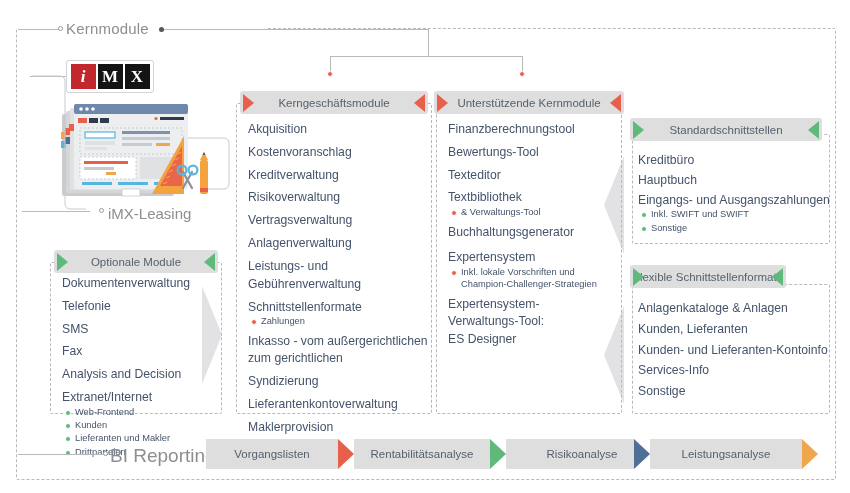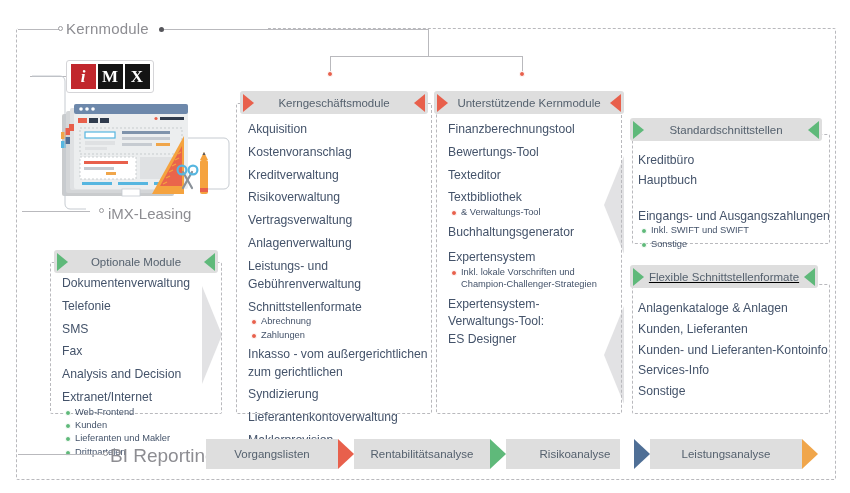--- a/index.html
+++ b/index.html
@@ -271,21 +271,20 @@
     <div class="li">Akquisition</div>
     <div class="li">Kostenvoranschlag</div>
     <div class="li">Kreditverwaltung</div>
     <div class="li">Risikoverwaltung</div>
     <div class="li">Vertragsverwaltung</div>
     <div class="li">Anlagenverwaltung</div>
     <div class="li">Leistungs- und
 Gebührenverwaltung</div>
     <div class="li" style="margin-bottom:2px;">Schnittstellenformate</div>
     <div class="subwrap">
-      <div class="sub" style="--bc:#e8604c">Abrechnung</div>
       <div class="sub" style="--bc:#e8604c">Zahlungen</div>
     </div>
     <div class="li">Inkasso - vom außergerichtlichen
 zum gerichtlichen</div>
     <div class="li">Syndizierung</div>
     <div class="li">Lieferantenkontoverwaltung</div>
     <div class="li">Maklerprovision</div>
   </div>
 
   <div class="panel-box" style="left:436px; top:103px; width:186px; height:311px;"></div>
@@ -314,30 +313,30 @@
   </div>
 
   <div class="panel-box" style="left:632px; top:134px; width:198px; height:110px;"></div>
   <div class="hdr" style="left:630px; top:118px; width:192px;">
     <span class="arrow-l" style="--ac:#5fb97a"></span>
     <span class="hdr-txt">Standardschnittstellen</span>
     <span class="arrow-r" style="--ac:#5fb97a"></span>
   </div>
   <div class="list" style="left:638px; top:152px; width:200px;">
     <div class="li" style="margin-bottom:2px;">Kreditbüro</div>
-    <div class="li" style="margin-bottom:18px;">Hauptbuch</div>
+    <div class="li" style="margin-bottom:2px;">Hauptbuch</div>
     <div class="li" style="margin-bottom:2px;">Eingangs- und Ausgangszahlungen</div>
     <div class="subwrap">
       <div class="sub" style="--bc:#5fb97a">Inkl. SWIFT und SWIFT</div>
       <div class="sub" style="--bc:#5fb97a">Sonstige</div>
     </div>
   </div>
 
   <div class="panel-box" style="left:632px; top:284px; width:198px; height:130px;"></div>
-  <div class="hdr" style="left:630px; top:265px; width:188px;text-decoration:underline;">
+  <div class="hdr" style="left:630px; top:265px; width:156px;">
     <span class="arrow-l" style="--ac:#5fb97a"></span>
     <span class="hdr-txt">Flexible Schnittstellenformate</span>
     <span class="arrow-r" style="--ac:#5fb97a"></span>
   </div>
   <div class="list" style="left:638px; top:300px; width:205px;">
     <div class="li" style="margin-bottom:3px;">Anlagenkataloge &amp; Anlagen</div>
     <div class="li" style="margin-bottom:3px;">Kunden, Lieferanten</div>
     <div class="li" style="margin-bottom:3px;">Kunden- und Lieferanten-Kontoinfo</div>
     <div class="li" style="margin-bottom:3px;">Services-Info</div>
     <div class="li" style="margin-bottom:3px;">Sonstige</div>
@@ -352,21 +351,21 @@
     <div class="chevseg" style="left:0px; width:132px;">
       <span>Vorgangslisten</span>
     </div>
     <div class="tip" style="left:132px; border-left:16px solid #e8604c;"></div>
 
     <div class="chevseg" style="left:148px; width:136px;text-align:right;">
       <span>Rentabilitätsanalyse</span>
     </div>
     <div class="tip" style="left:284px; border-left:16px solid #5fb97a;"></div>
 
-    <div class="chevseg" style="left:300px; width:114px;padding-left:24px;">
+    <div class="chevseg" style="left:300px; width:128px;padding-left:24px;">
       <span>Risikoanalyse</span>
     </div>
     <div class="tip" style="left:428px; border-left:16px solid #4f6f96;"></div>
 
     <div class="chevseg" style="left:444px; width:152px;">
       <span>Leistungsanalyse</span>
     </div>
     <div class="tip" style="left:596px; border-left:16px solid #f0a64b;"></div>
   </div>
 

